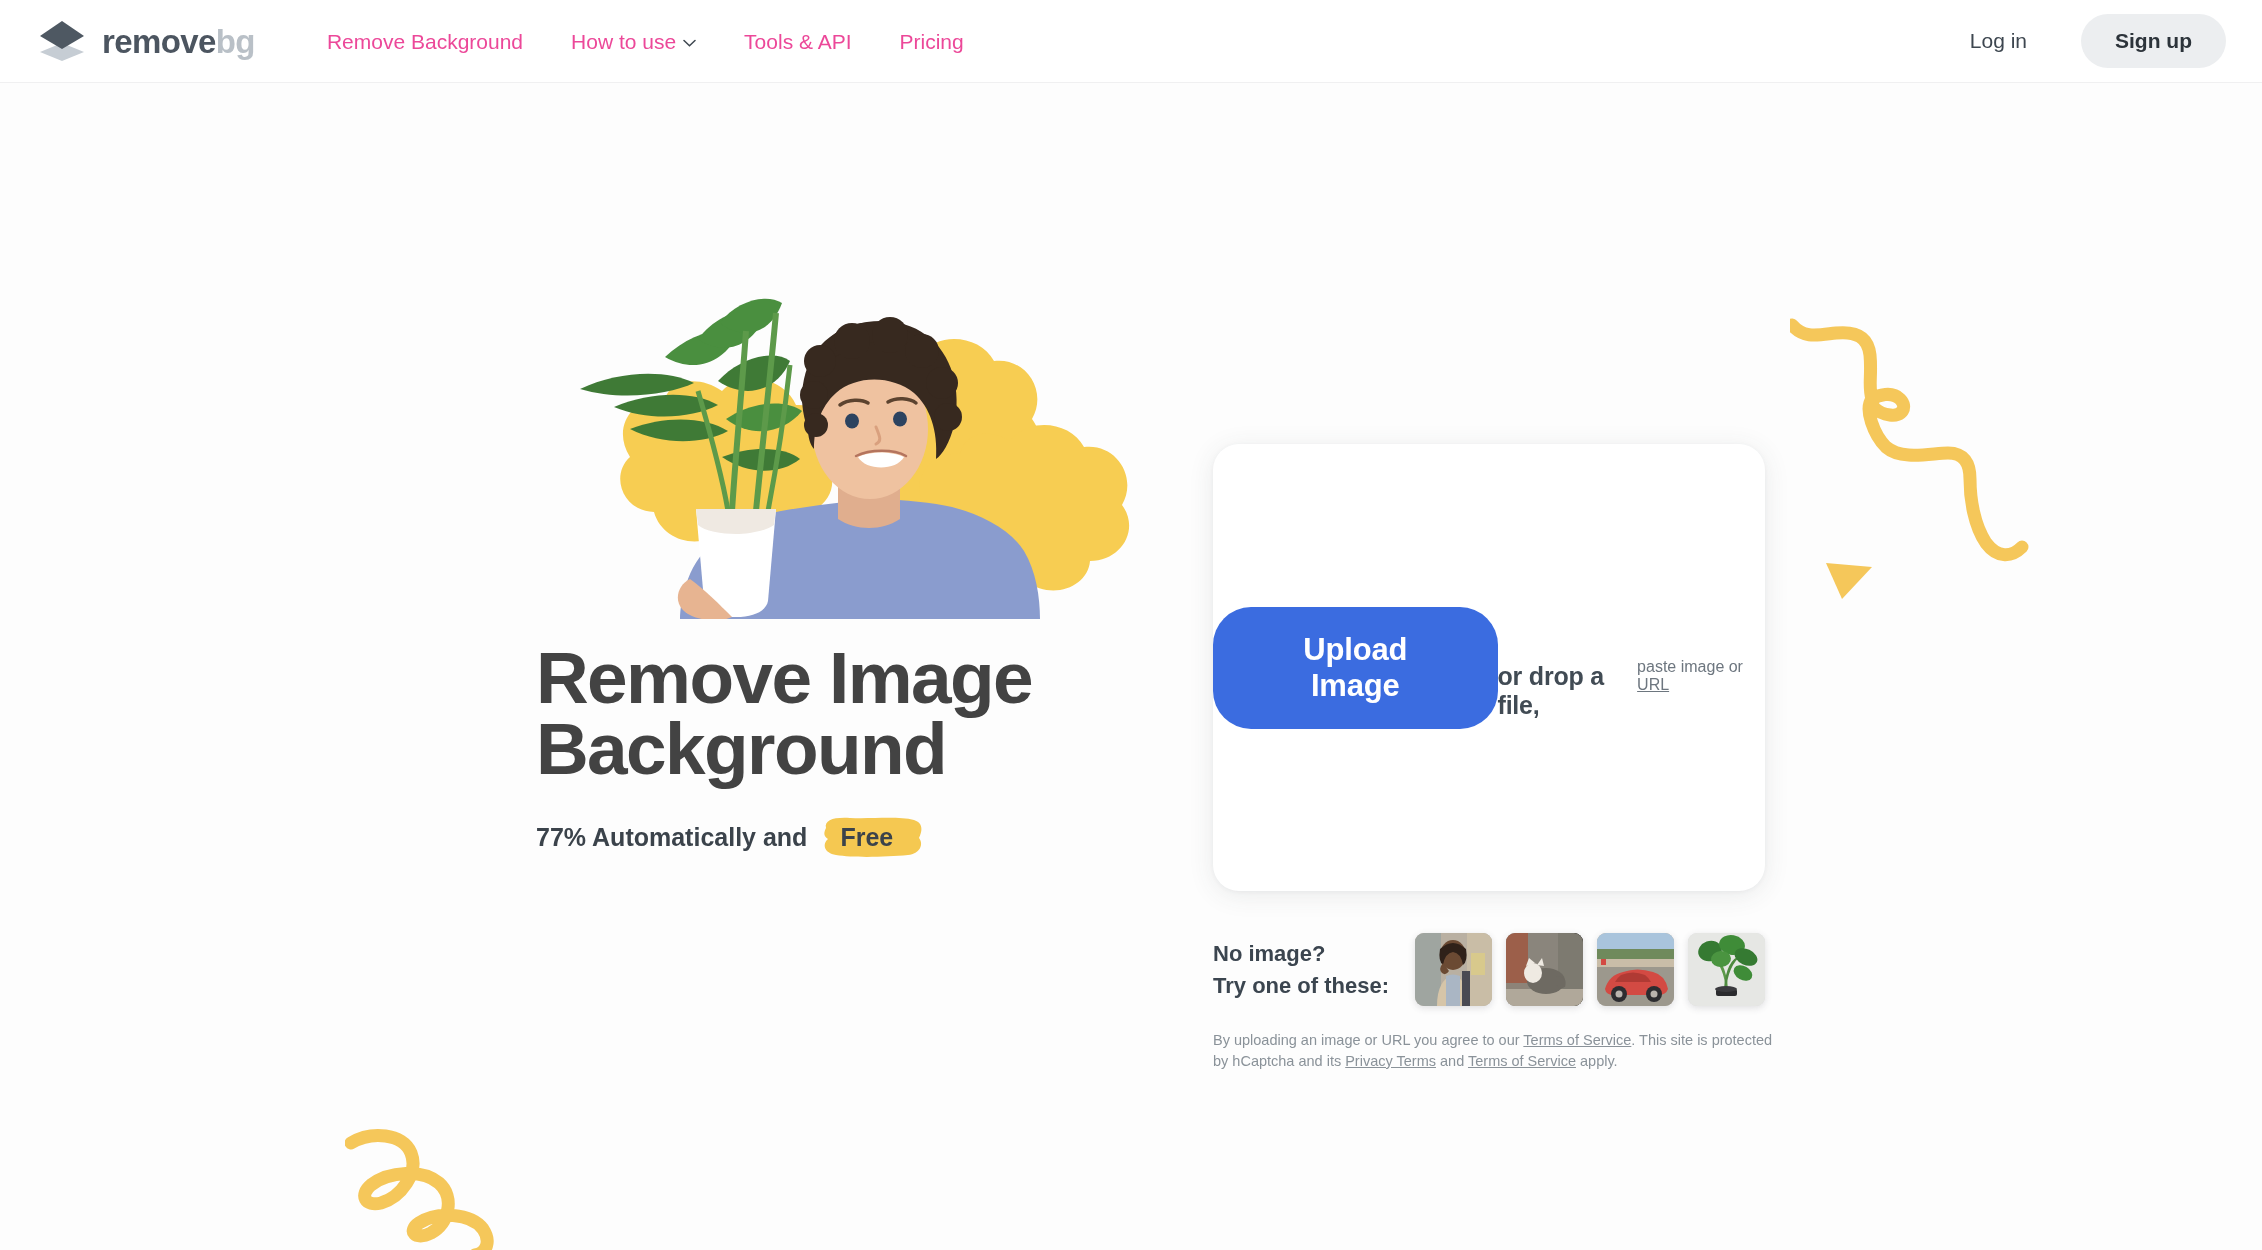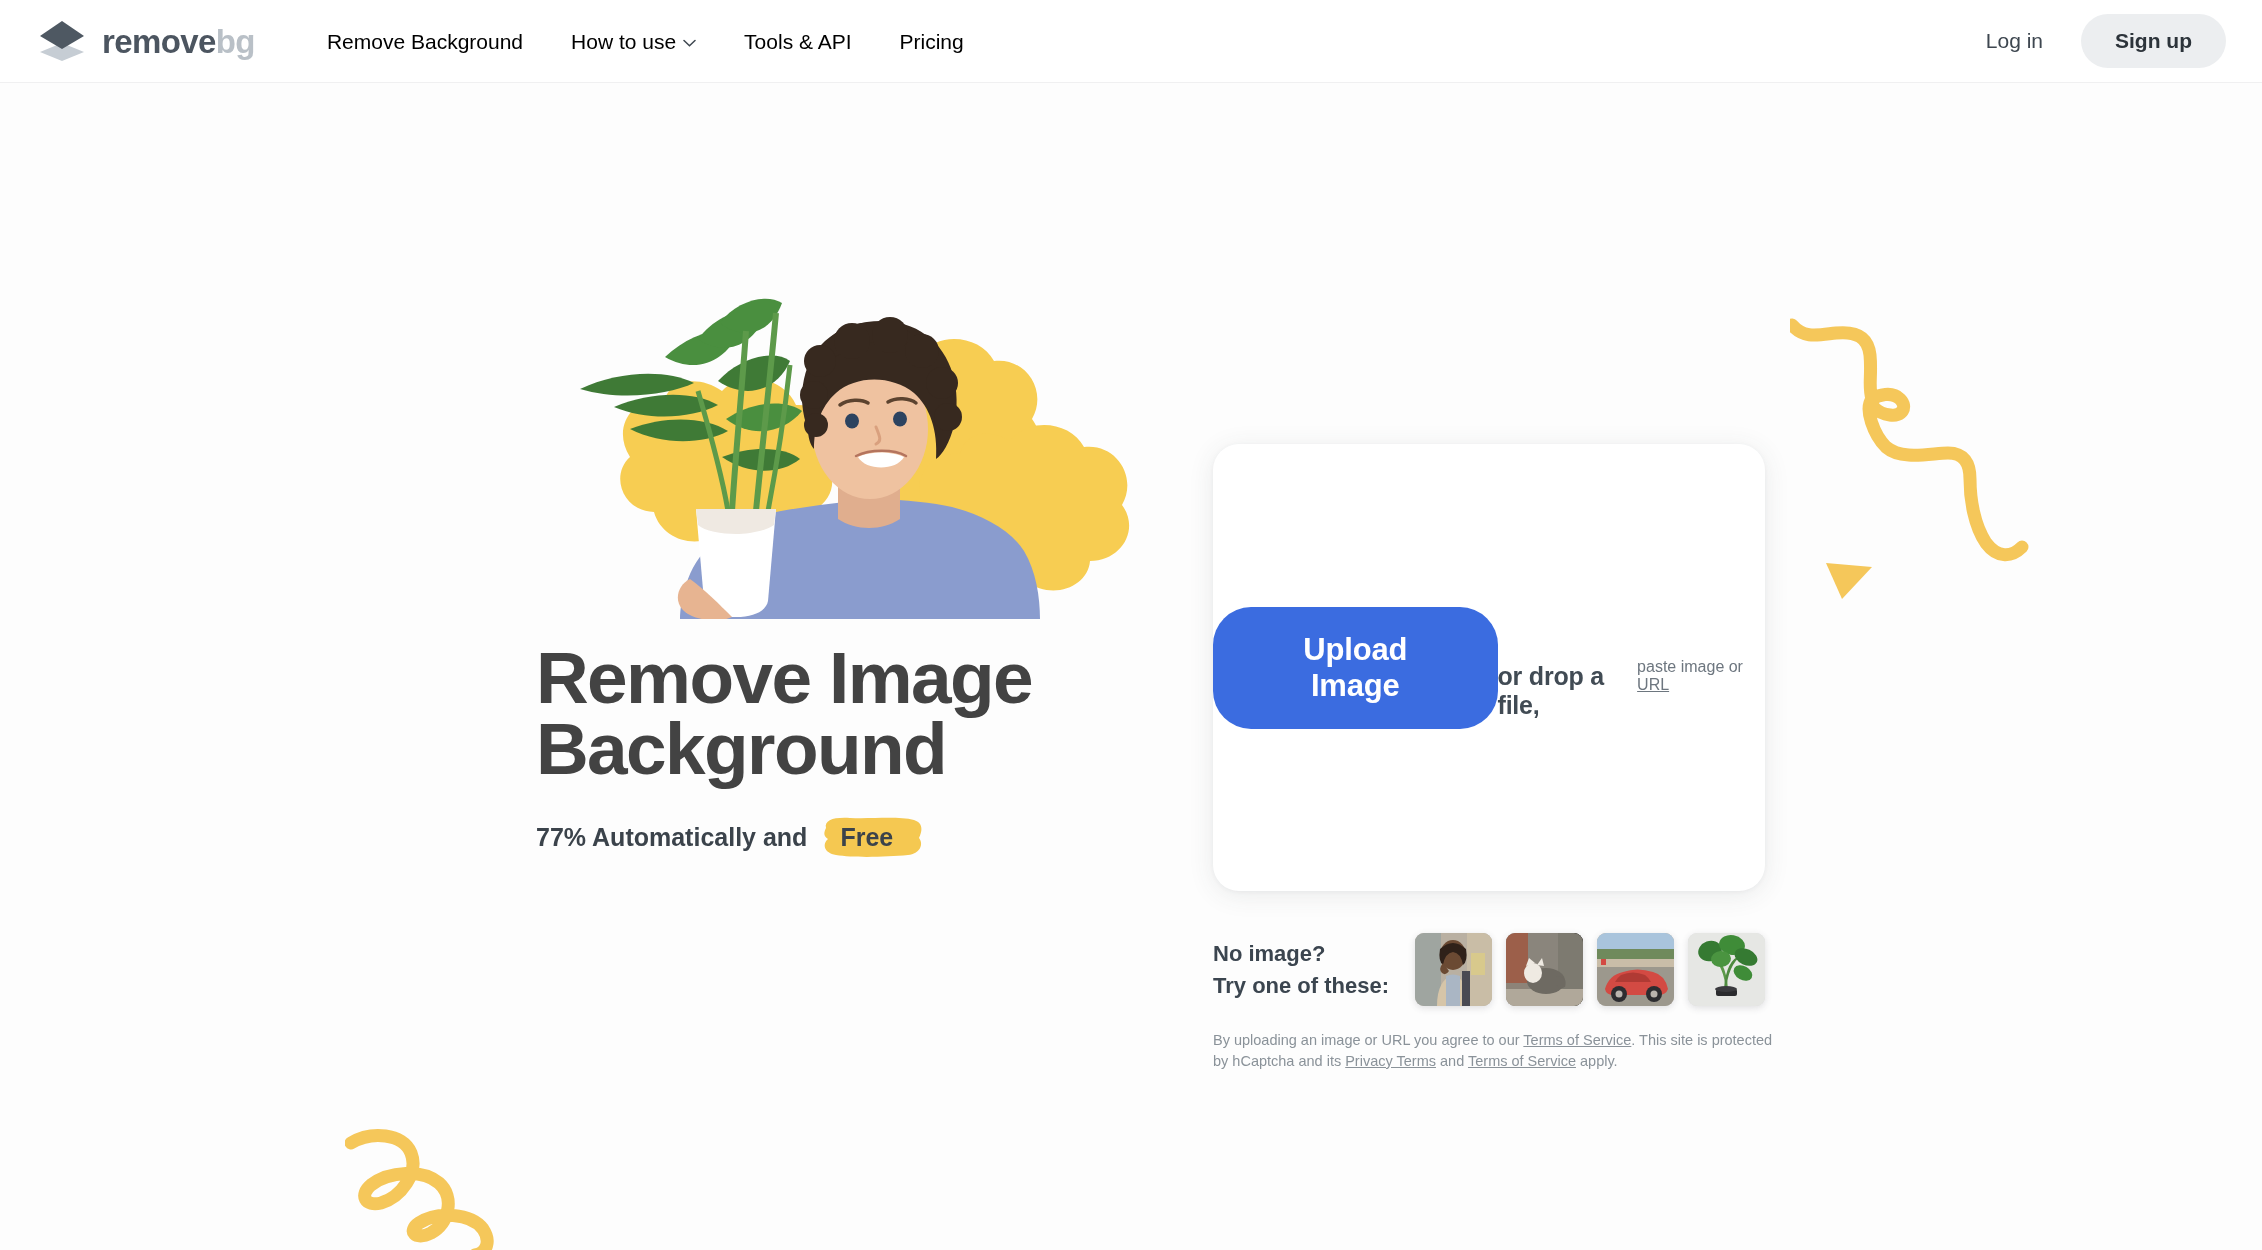--- a/index.html
+++ b/index.html
@@ -22,28 +22,28 @@
   .brand-mark { width:52px; height:44px; display:block; }
   .brand-text {
     font-size:33px; font-weight:bold; letter-spacing:-0.6px;
     margin-left:14px; line-height:1;
   }
   .brand-text .t1 { color:#4c5560; }
   .brand-text .t2 { color:#b9c0c7; }
 
   .nav { display:flex; align-items:center; margin-left:48px; gap:0; }
   .nav-item {
-    font-size:21px; color:#000000; padding:0 24px;
+    font-size:21px; color:#ec4899; padding:0 24px;
     display:flex; align-items:center; gap:7px; cursor:pointer;
     white-space:nowrap; line-height:1;text-align:right;
   }
   .chev { width:13px; height:8px; display:block; margin-top:3px; }
 
   .header-right {
-    margin-left:auto; display:flex; align-items:center; gap:12px; margin-right:36px;
+    margin-left:auto; display:flex; align-items:center; gap:28px; margin-right:36px;
   }
   .login-link {
     font-size:21px; color:#3e4750; padding:12px 26px; cursor:pointer; white-space:nowrap;
   }
   .signup-btn {
     font-size:21px; font-weight:bold; color:#2c333a;
     background:#eceef0; border:none; border-radius:30px;
     padding:15px 34px; cursor:pointer; white-space:nowrap;
     font-family:"Liberation Sans", sans-serif;
   }

